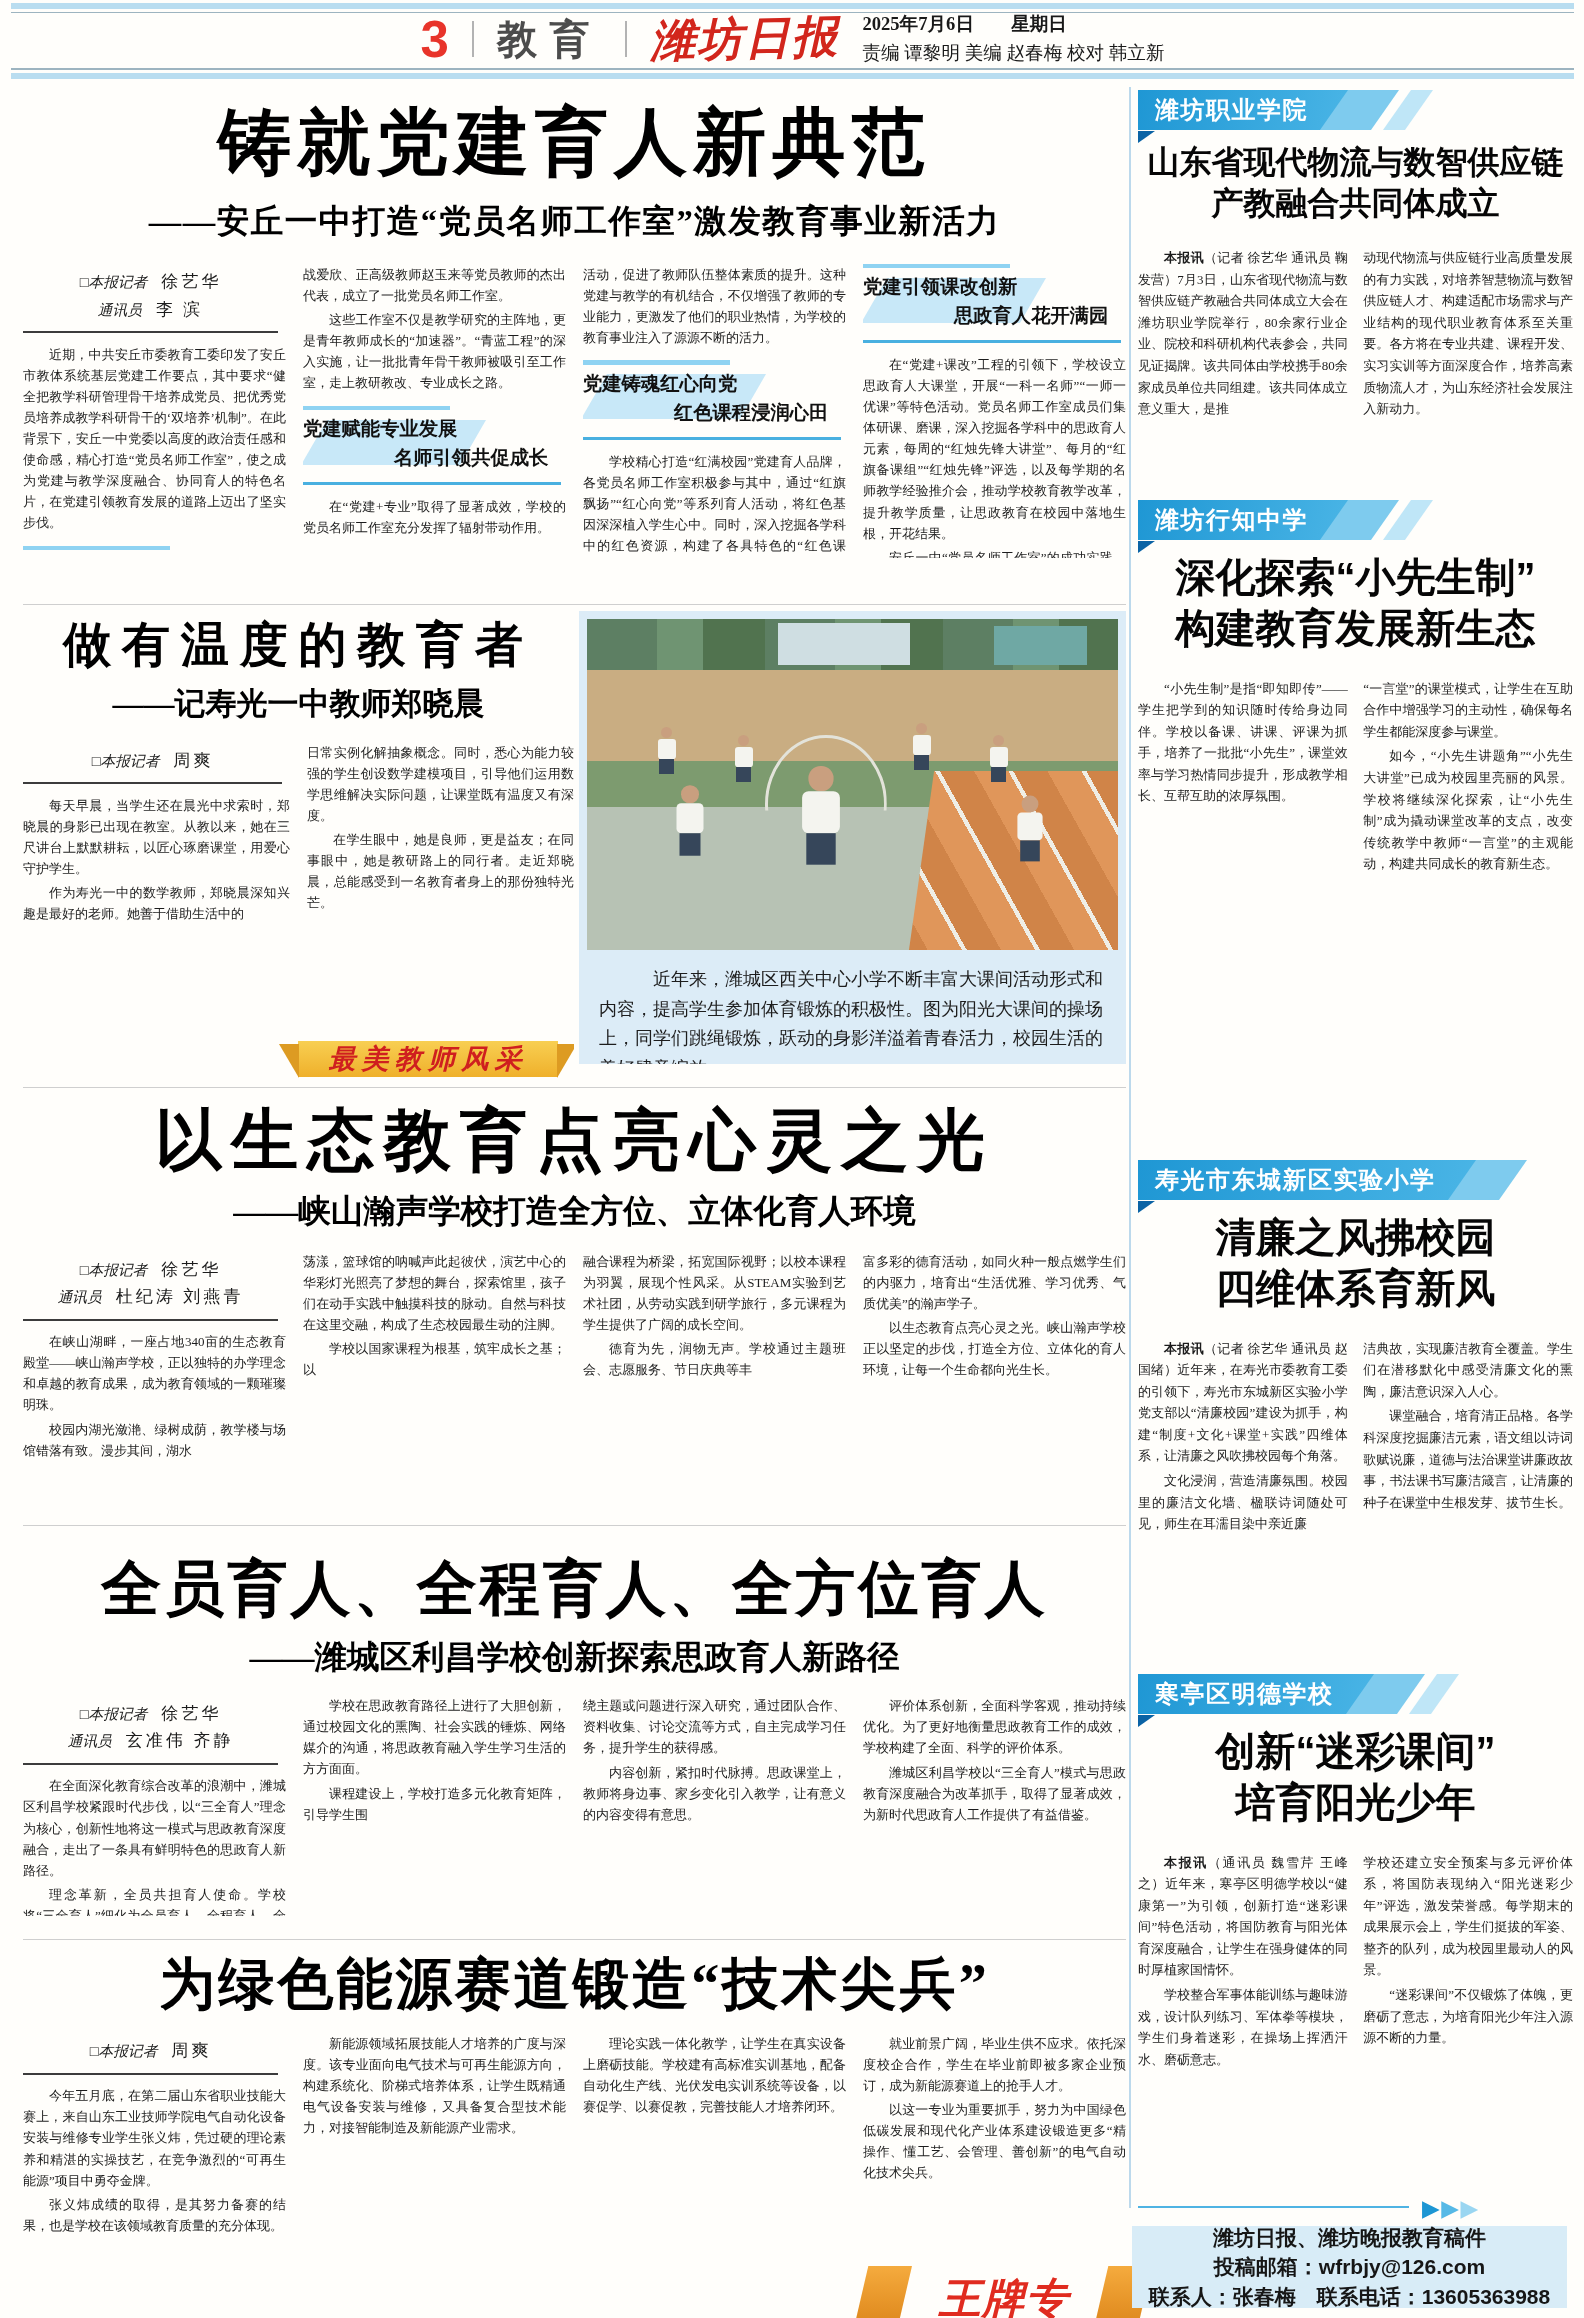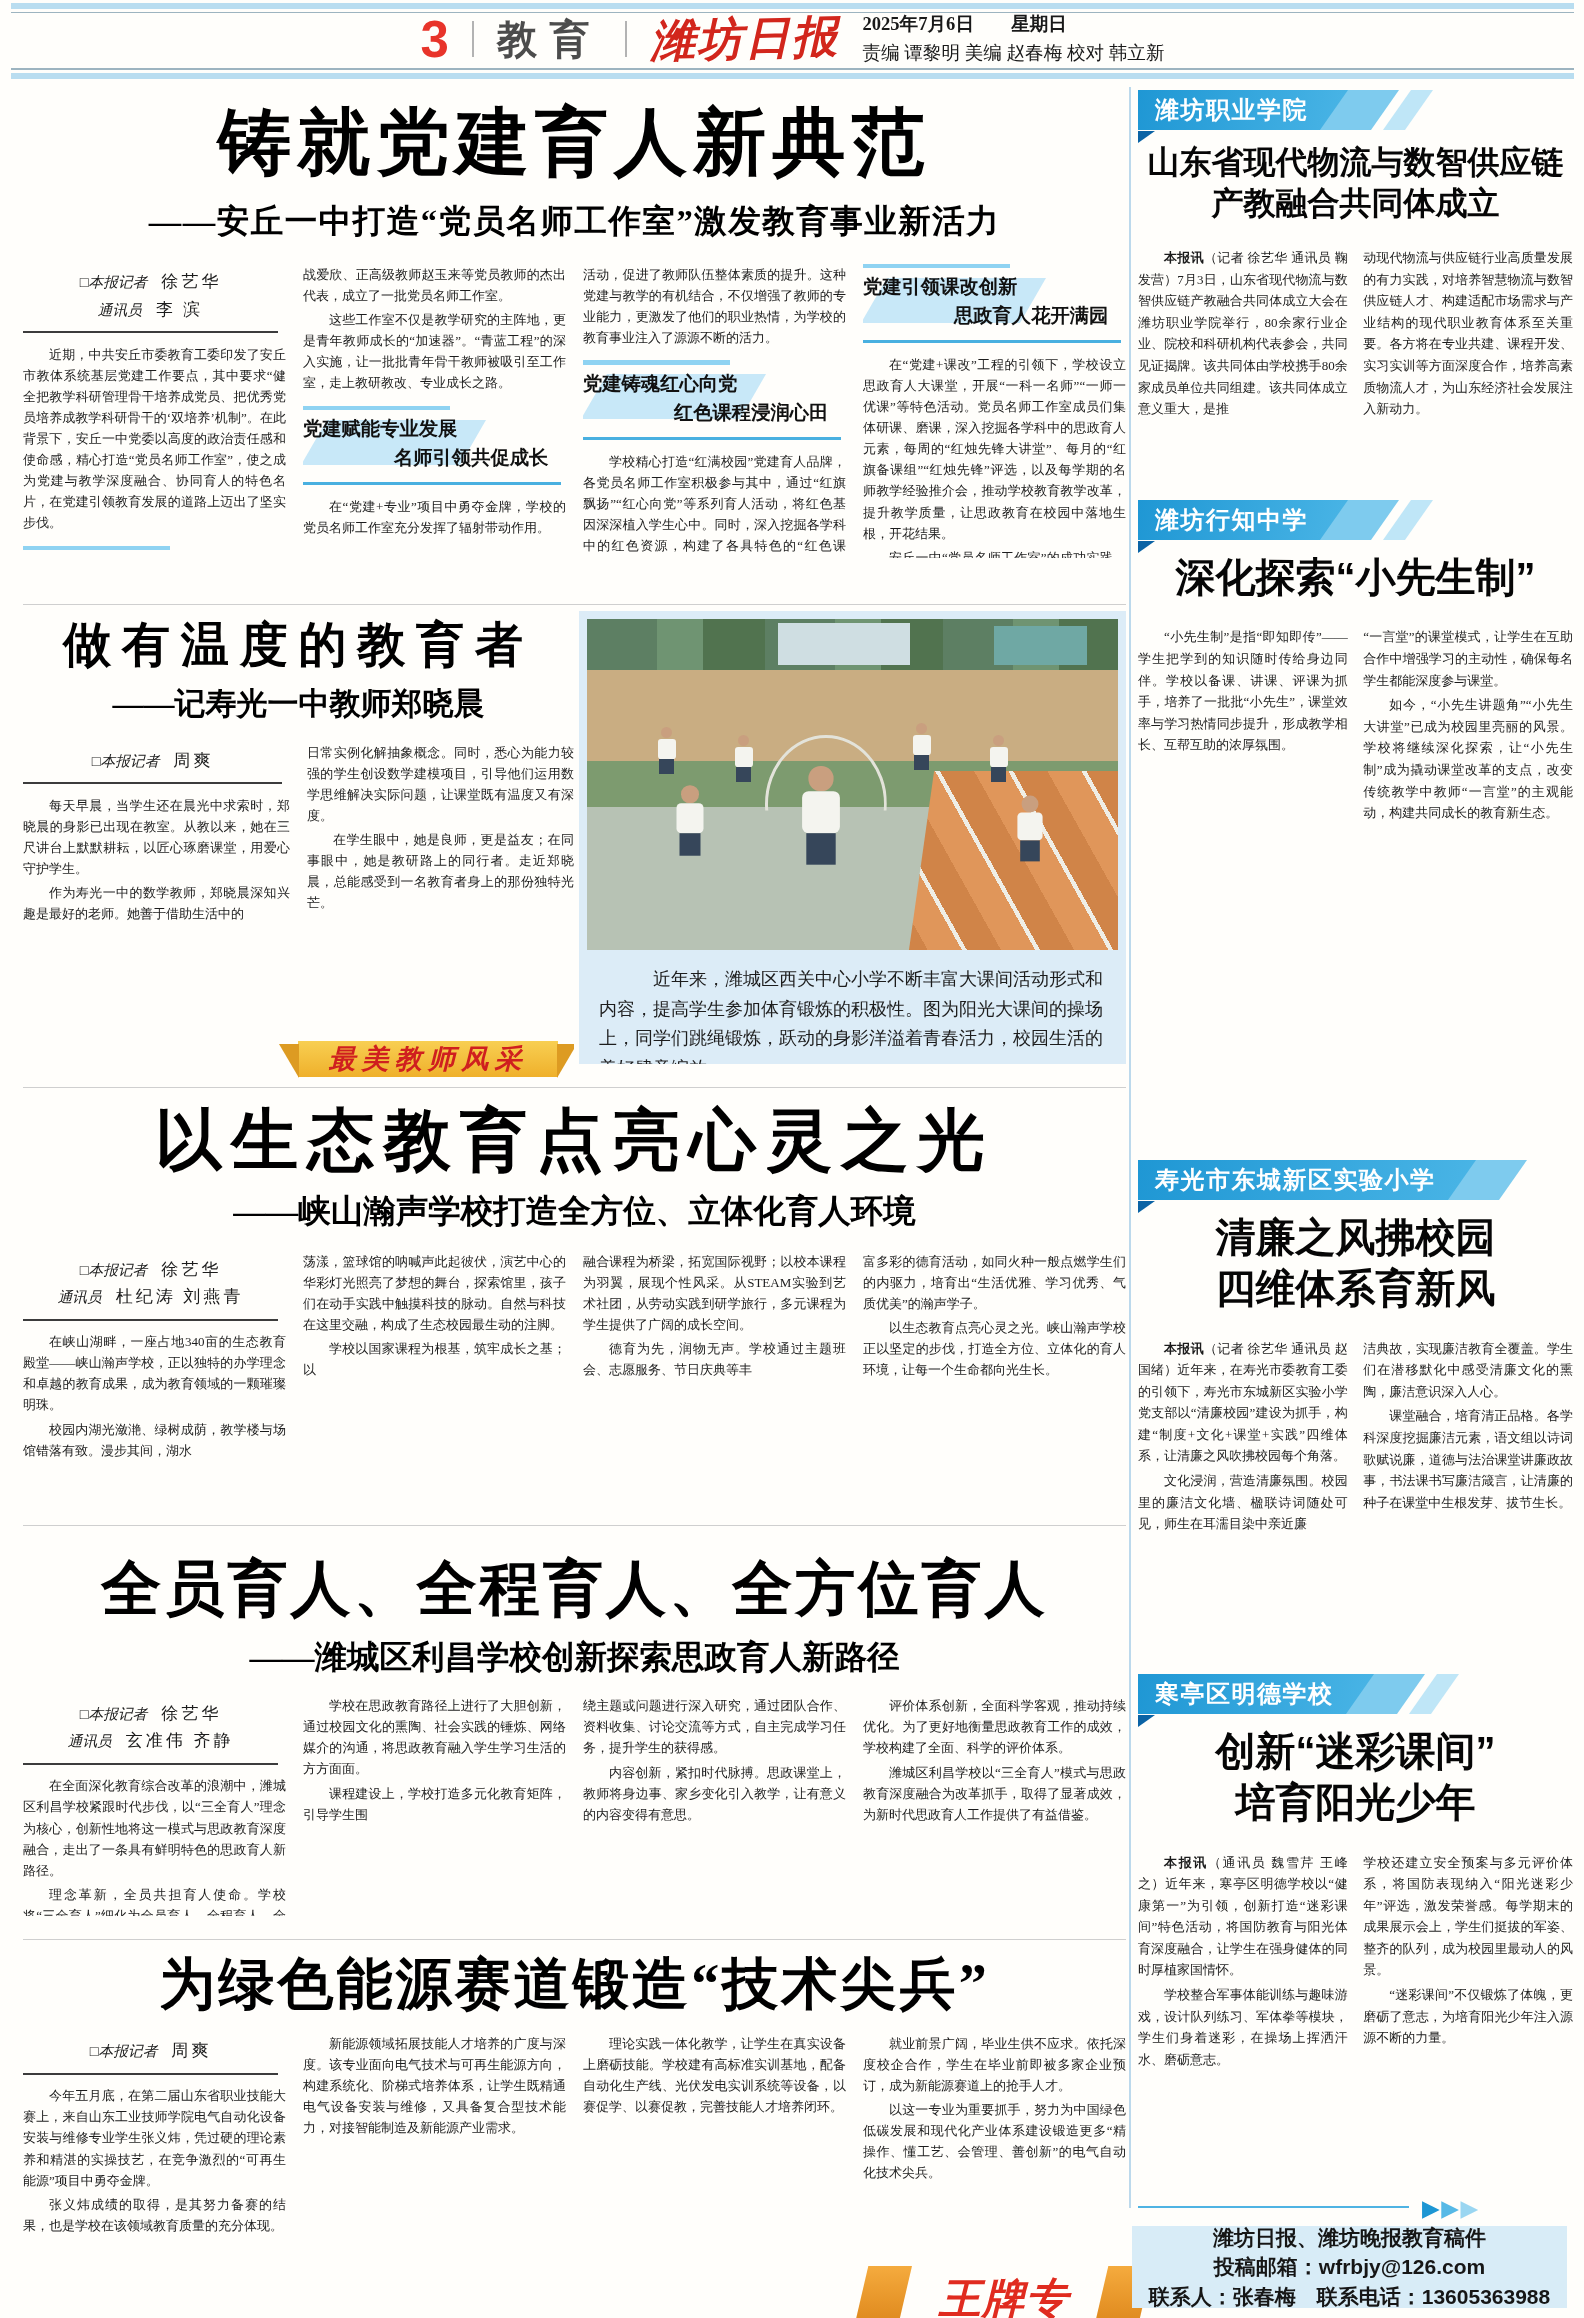--- a/index.html
+++ b/index.html
@@ -154,21 +154,21 @@
 
       </div>
       <div class="col">
         <p class="p cont">战爱欣、正高级教师赵玉来等党员教师的杰出代表，成立了一批党员名师工作室。</p>
         <p class="p">这些工作室不仅是教学研究的主阵地，更是青年教师成长的“加速器”。“青蓝工程”的深入实施，让一批批青年骨干教师被吸引至工作室，走上教研教改、专业成长之路。</p>
         <div class="ih">
             <i class="ih-bg"></i>
           <div class="ih-l1">党建赋能专业发展</div>
           <div class="ih-l2">名师引领共促成长</div>
         </div>
-        <p class="p">在“党建+专业”项目中勇夺金牌，学校的党员名师工作室充分发挥了辐射带动作用。</p>
+        <p class="p">在“党建+专业”取得了显著成效，学校的党员名师工作室充分发挥了辐射带动作用。</p>
       </div>
       <div class="col">
         <p class="p cont">活动，促进了教师队伍整体素质的提升。这种党建与教学的有机结合，不仅增强了教师的专业能力，更激发了他们的职业热情，为学校的教育事业注入了源源不断的活力。</p>
         <div class="ih">
             <i class="ih-bg"></i>
           <div class="ih-l1">党建铸魂红心向党</div>
           <div class="ih-l2">红色课程浸润心田</div>
         </div>
         <p class="p">学校精心打造“红满校园”党建育人品牌，各党员名师工作室积极参与其中，通过“红旗飘扬”“红心向党”等系列育人活动，将红色基因深深植入学生心中。同时，深入挖掘各学科中的红色资源，构建了各具特色的“红色课程”，形成了强大的育人合力。</p>
       </div>
@@ -376,21 +376,21 @@
     </div>
   </div>
 
   <div class="rart r1" style="top:499px">
     <div class="banner">
       <span class="banner-main">潍坊行知中学</span>
       <span class="bs1"></span>
         <span class="bs2"></span>
       <span class="fold"></span>
     </div>
-    <div class="r-title"><span>深化探索“小先生制”</span><br></div>
+    <div class="r-title"><span>深化探索“小先生制”</span><br><span>构建教育发展新生态</span></div>
     <div class="rbody">
       <div class="rcol">
         <p class="p">“小先生制”是指“即知即传”——学生把学到的知识随时传给身边同伴。学校以备课、讲课、评课为抓手，培养了一批批“小先生”，课堂效率与学习热情同步提升，形成教学相长、互帮互助的浓厚氛围。</p>
       </div>
       <div class="rcol">
         <p class="p cont">“一言堂”的课堂模式，让学生在互助合作中增强学习的主动性，确保每名学生都能深度参与课堂。</p>
         <p class="p">如今，“小先生讲题角”“小先生大讲堂”已成为校园里亮丽的风景。学校将继续深化探索，让“小先生制”成为撬动课堂改革的支点，改变传统教学中教师“一言堂”的主观能动，构建共同成长的教育新生态。</p>
       </div>
     </div>
   </div>

